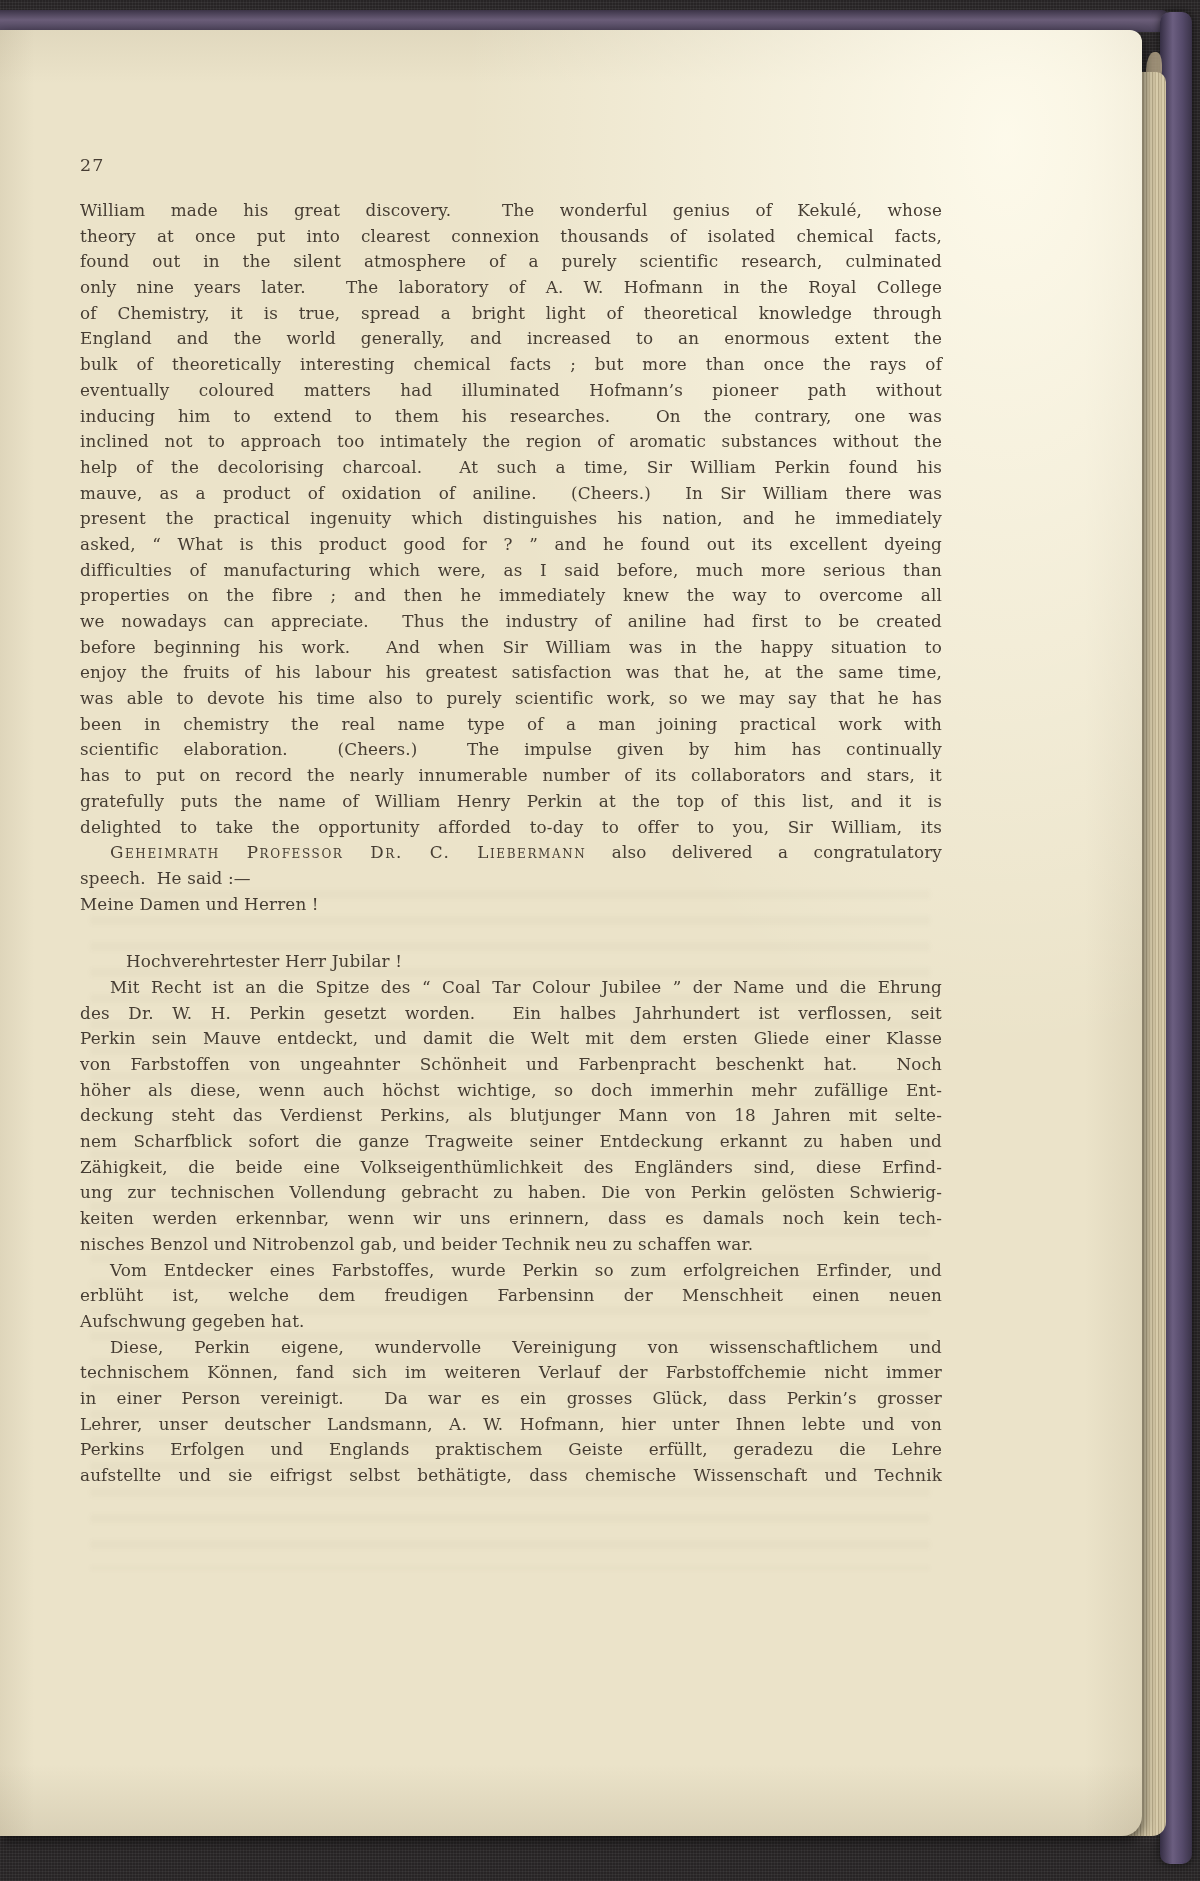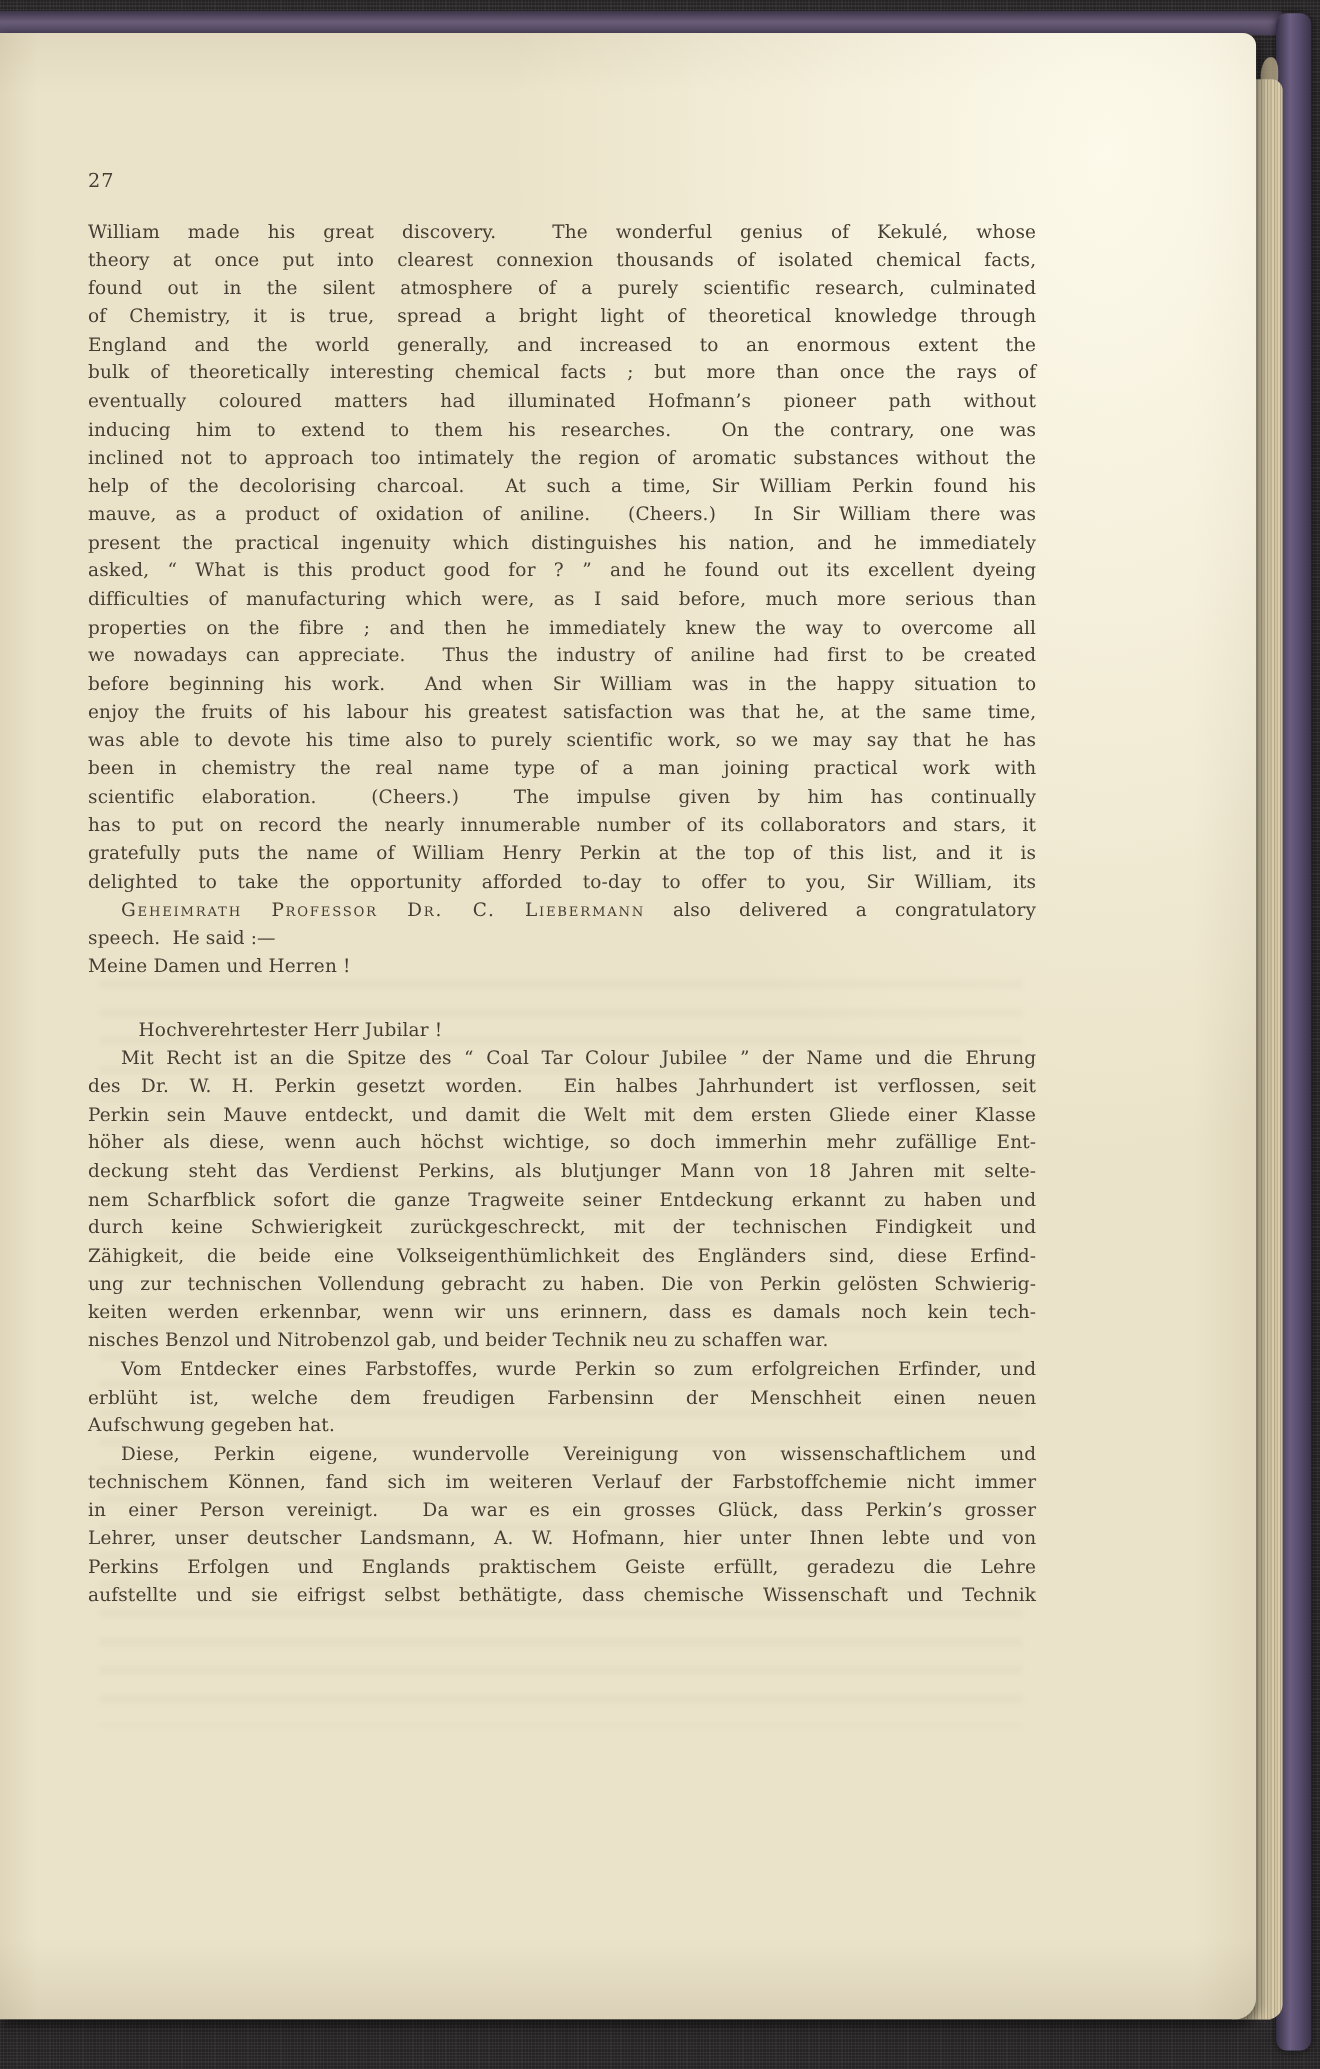--- a/index.html
+++ b/index.html
@@ -90,20 +90,21 @@
 
 <div class="page">
   <div class="show-through"></div>
   <div class="text-block">
     <div class="page-number">27</div>
     <div id="paras">
         <div class="para">
           <div class="line">William made his great discovery.  The wonderful genius of Kekulé, whose</div>
           <div class="line">theory at once put into clearest connexion thousands of isolated chemical facts,</div>
           <div class="line">found out in the silent atmosphere of a purely scientific research, culminated</div>
+          <div class="line">only nine years later.  The laboratory of A. W. Hofmann in the Royal College</div>
           <div class="line">of Chemistry, it is true, spread a bright light of theoretical knowledge through</div>
           <div class="line">England and the world generally, and increased to an enormous extent the</div>
           <div class="line">bulk of theoretically interesting chemical facts ; but more than once the rays of</div>
           <div class="line">eventually coloured matters had illuminated Hofmann’s pioneer path without</div>
           <div class="line">inducing him to extend to them his researches.  On the contrary, one was</div>
           <div class="line">inclined not to approach too intimately the region of aromatic substances without the</div>
           <div class="line">help of the decolorising charcoal.  At such a time, Sir William Perkin found his</div>
           <div class="line">mauve, as a product of oxidation of aniline.  (Cheers.)  In Sir William there was</div>
           <div class="line">present the practical ingenuity which distinguishes his nation, and he immediately</div>
           <div class="line">asked, “ What is this product good for ? ” and he found out its excellent dyeing</div>
@@ -126,24 +127,24 @@
         <div class="para">
           <div class="line last">Meine Damen und Herren !</div>
         </div>
         <div class="para ind2">
           <div class="line last">Hochverehrtester Herr Jubilar !</div>
         </div>
         <div class="para ind1">
           <div class="line">Mit Recht ist an die Spitze des “ Coal Tar Colour Jubilee ” der Name und die Ehrung</div>
           <div class="line">des Dr. W. H. Perkin gesetzt worden.  Ein halbes Jahrhundert ist verflossen, seit</div>
           <div class="line">Perkin sein Mauve entdeckt, und damit die Welt mit dem ersten Gliede einer Klasse</div>
+          <div class="line">von Farbstoffen von ungeahnter Schönheit und Farbenpracht beschenkt hat.  Noch</div>
           <div class="line">höher als diese, wenn auch höchst wichtige, so doch immerhin mehr zufällige Ent-</div>
           <div class="line">deckung steht das Verdienst Perkins, als blutjunger Mann von 18 Jahren mit selte-</div>
           <div class="line">nem Scharfblick sofort die ganze Tragweite seiner Entdeckung erkannt zu haben und</div>
-          <div class="line">durch keine Schwierigkeit zurückgeschreckt, mit der technischen Findigkeit und</div>
           <div class="line">Zähigkeit, die beide eine Volkseigenthümlichkeit des Engländers sind, diese Erfind-</div>
           <div class="line">ung zur technischen Vollendung gebracht zu haben. Die von Perkin gelösten Schwierig-</div>
           <div class="line">keiten werden erkennbar, wenn wir uns erinnern, dass es damals noch kein tech-</div>
           <div class="line last">nisches Benzol und Nitrobenzol gab, und beider Technik neu zu schaffen war.</div>
         </div>
         <div class="para ind1">
           <div class="line">Vom Entdecker eines Farbstoffes, wurde Perkin so zum erfolgreichen Erfinder, und</div>
           <div class="line">erblüht ist, welche dem freudigen Farbensinn der Menschheit einen neuen</div>
           <div class="line last">Aufschwung gegeben hat.</div>
         </div>

